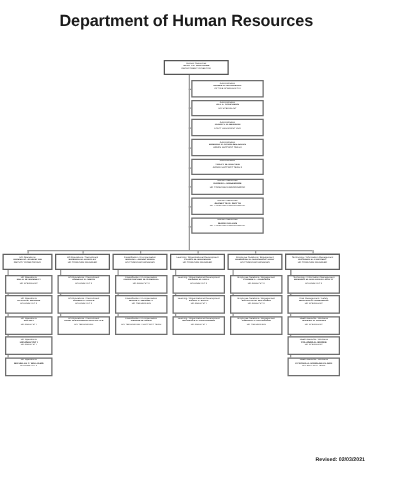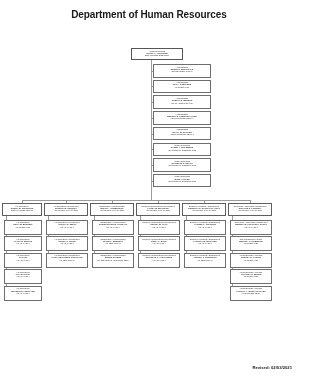--- a/index.html
+++ b/index.html
@@ -24,21 +24,21 @@
     height: 386px;
   }
 
   
   .page-title {
     position: absolute;
     left: 0;
     top: 9px;
     width: 298px;
     text-align: center;
-    font-size: 10px;
+    font-size: 13px;
     font-weight: bold;
     letter-spacing: -0.1px;
     color: #1a1a1a;
     white-space: nowrap;
   }
 
   
   .box {
     position: absolute;
     box-sizing: border-box;

